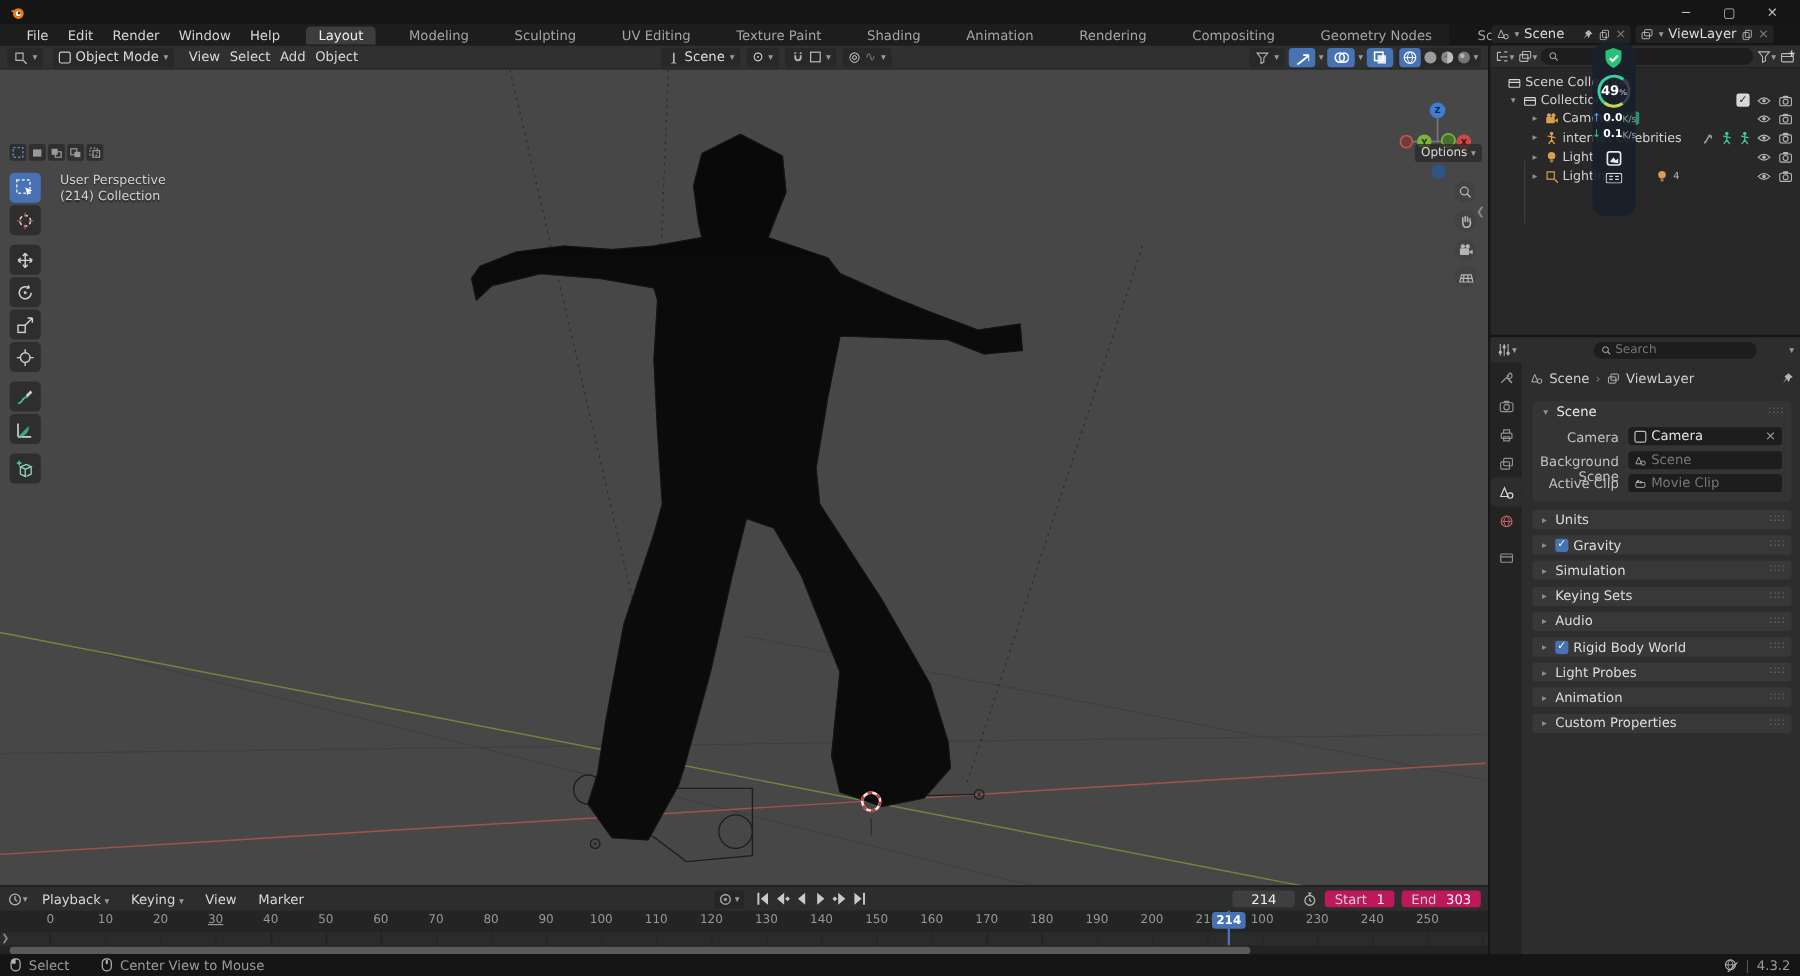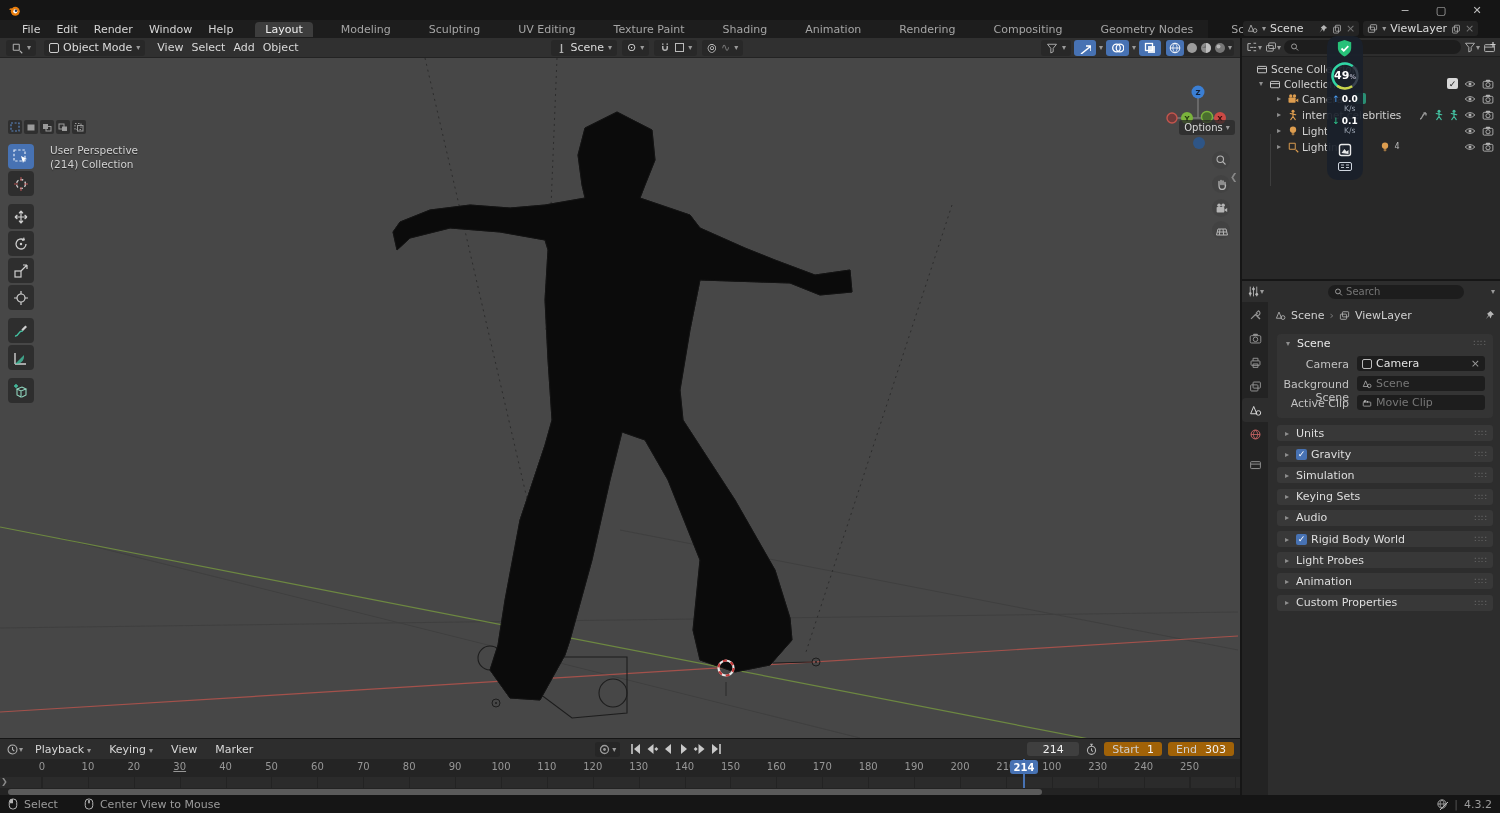--- a/index.html
+++ b/index.html
@@ -58,34 +58,34 @@
 
   
   #timeline { left:0; top:738px; width:1240px; height:57px; background:#2b2b2b; border-top:1px solid #161616;}
   #tl-header { height:20px; display:flex; align-items:center; padding:0 6px; gap:8px; background:#2d2d2d;}
   #tl-ruler { position:absolute; left:0; top:20px; width:1240px; height:18px; background:#242424; }
   .tick { position:absolute; top:2px; transform:translateX(-50%); color:#979797; font-size:10px; }
   #tl-band { position:absolute; left:0; top:38px; width:1240px; height:11px; background:#2b2b2b;
      background-image:repeating-linear-gradient(90deg,#232323 0 1px,transparent 1px 45.9px); background-position:42px 0;}
   #tl-scroll { position:absolute; left:0; top:49px; width:1240px; height:8px; background:#232323; }
   #tl-thumb { position:absolute; left:8px; top:1px; width:1034px; height:6px; background:#5a5a5a; border-radius:3px;}
-  .tl-field { background:#a16207; border-radius:3px; height:14px; display:flex; align-items:center; padding:0 8px; gap:8px; color:#f2f2f2;}
+  .tl-field { background:#be185d; border-radius:3px; height:14px; display:flex; align-items:center; padding:0 8px; gap:8px; color:#f2f2f2;}
   .pb-btn { width:15px; height:14px; display:flex; align-items:center; justify-content:center; color:#cicic1; color:#c9c9c9;}
   #playhead-line { position:absolute; left:1023px; top:20px; width:2px; height:29px; background:#4772b3; }
   #playhead-chip { position:absolute; left:1010px; top:21px; width:28px; height:14px; background:#4772b3; border-radius:3px; color:#fff; font-weight:bold; font-size:10px; display:flex; align-items:center; justify-content:center;}
 
   
   #statusbar { left:0; top:795px; width:1500px; height:18px; background:#151515; padding:0 8px; gap:6px; color:#9b9b9b; }
 
   
   #net-widget { left:1327px; top:36px; width:36px; height:144px; background:rgba(26,32,43,.93); border-radius:10px; z-index:50; display:flex; flex-direction:column; align-items:center; padding-top:3px;}
   #net-gauge { position:relative; width:30px; height:30px; margin-top:2px;}
   #net-gauge .pct { position:absolute; left:0; top:8px; width:30px; text-align:center; color:#fff; font-weight:bold; font-size:11px;}
   .net-line { display:flex; align-items:flex-start; gap:2px; margin-top:4px; line-height:9px;}
-  .net-nums { display:flex; flex-direction:column; align-items:center; }
+  .net-nums { display:flex; align-items:center; }
   .net-val { color:#fff; font-size:9px; font-weight:bold;}
   .net-unit { color:#9aa3b0; font-size:7.5px;}
   .arr-up { color:#4aa3ff; font-size:9px;} .arr-dn { color:#2ecc8f; font-size:9px;}
 </style>
 </head>
 <body>
 
 <svg width="0" height="0" style="position:absolute">
   <defs>
     <symbol id="i-eye" viewBox="0 0 16 16">

